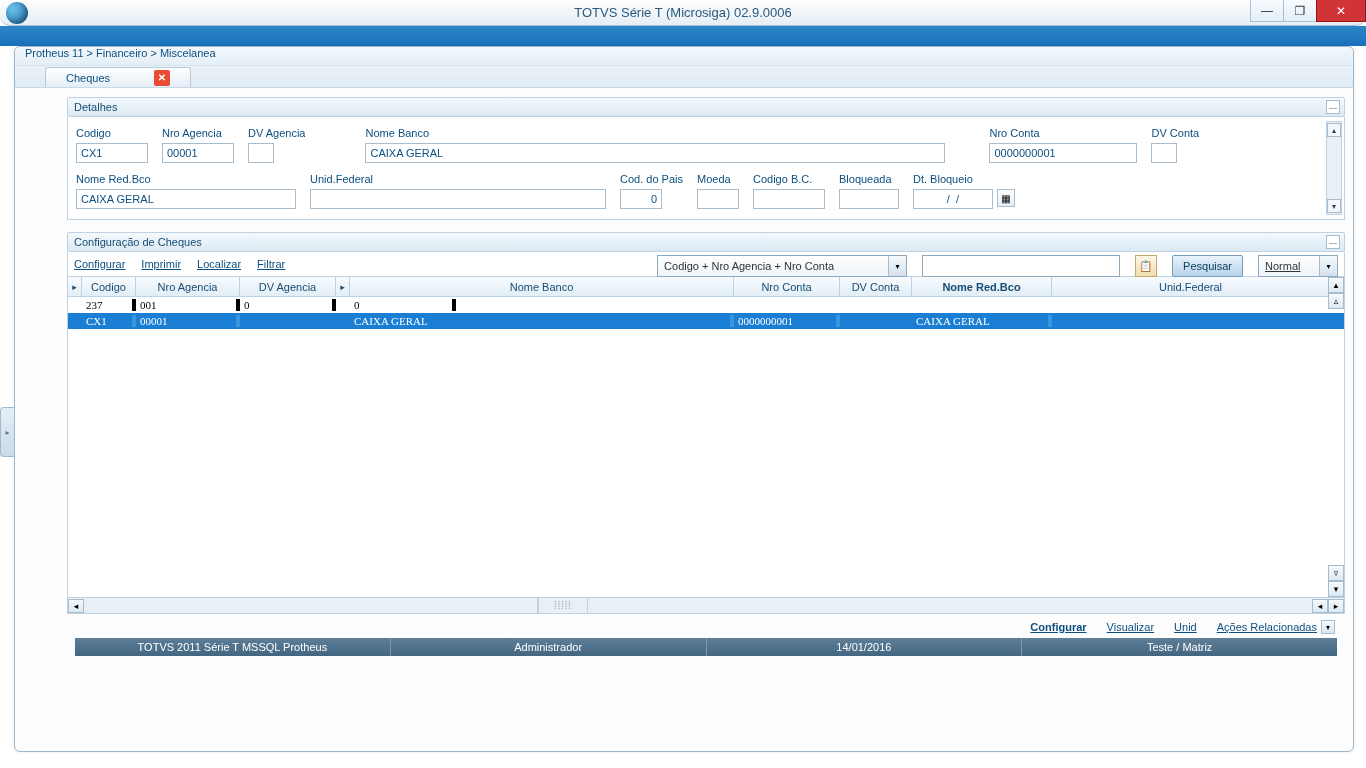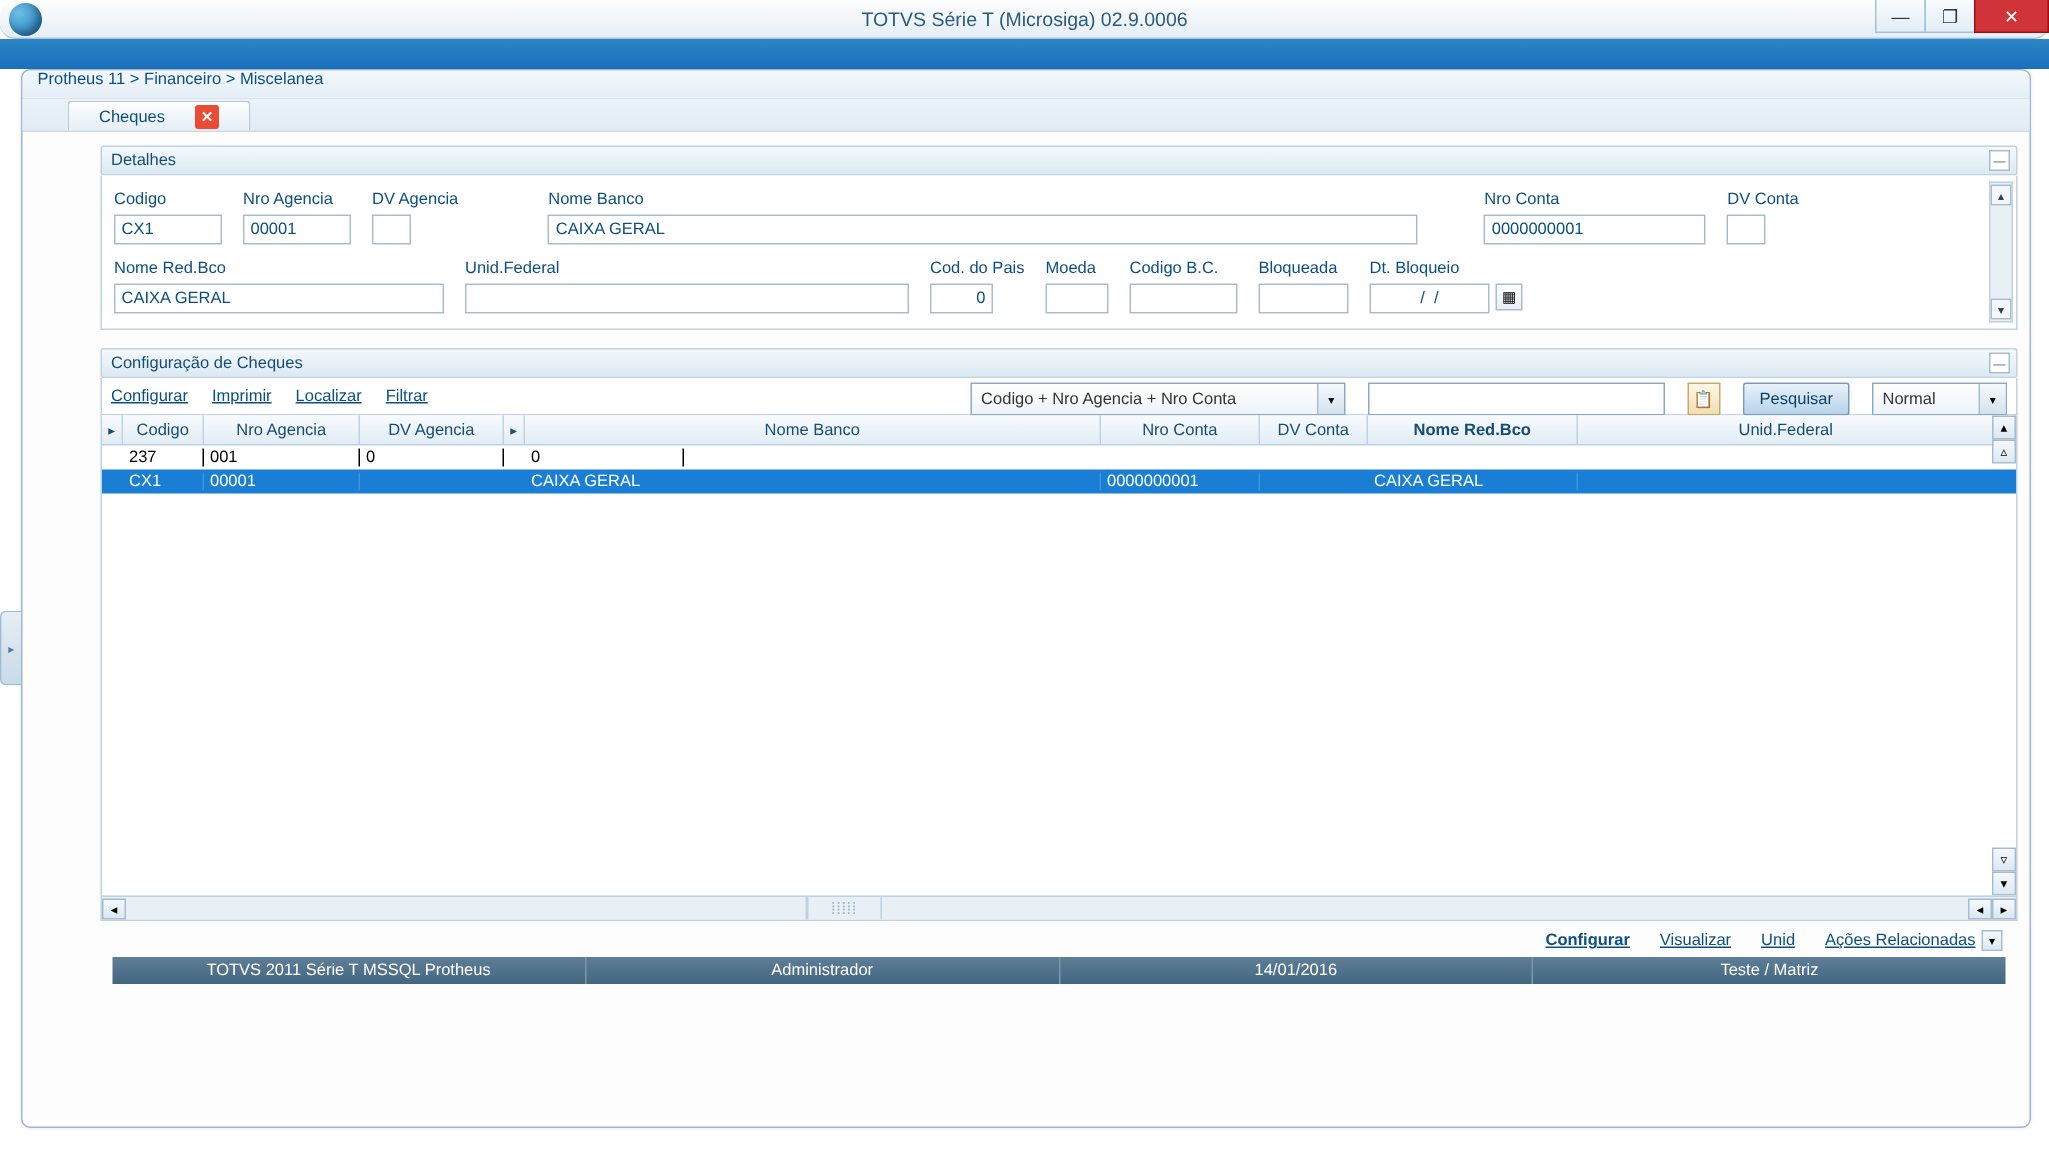--- a/index.html
+++ b/index.html
@@ -20,21 +20,21 @@
 .workarea { position:absolute; top:46px; left:14px; right:12px; bottom:16px; border:1px solid #9fb7cc; border-radius:6px; background:#fdfdfe; box-shadow:0 0 3px rgba(0,0,0,.1); }
 
 
 .lefttab { position:absolute; left:-15px; top:360px; width:14px; height:50px; background:linear-gradient(#e6eef5,#c9dae9); border:1px solid #a1bacd; border-right:none; border-radius:4px 0 0 4px; display:flex; align-items:center; justify-content:center; }
 
 
 .breadcrumb { padding:0 10px 6px; color:#0b4f80; font-size:11px; border-bottom:1px solid #d8e4ee; background:linear-gradient(#f3f8fc,#e4eef6); border-radius:6px 6px 0 0; }
 
 
 .tabrow { height:22px; display:flex; align-items:flex-end; background:linear-gradient(#eaf2f8,#e0ebf4); border-bottom:1px solid #c8d8e5; padding-left:30px; }
-.tab { background:linear-gradient(#fefefe,#e4eef6); border:1px solid #b8cbda; border-bottom:none; border-radius:3px 3px 0 0; padding:2px 20px; color:#0b4f80; display:flex; align-items:center; gap:20px; font-size:11px; height:20px;text-align:right; }
+.tab { background:linear-gradient(#fefefe,#e4eef6); border:1px solid #b8cbda; border-bottom:none; border-radius:3px 3px 0 0; padding:2px 20px; color:#0b4f80; display:flex; align-items:center; gap:44px; font-size:11px; height:20px;text-align:right; }
 .tab .close { width:16px; height:16px; background:#e94b35; color:#fff; display:flex; align-items:center; justify-content:center; border-radius:2px; font-size:10px; font-weight:bold; }
 
 
 .inner { position:absolute; top:50px; left:8px; right:8px; bottom:8px;padding-left:44px; }
 
 
 .sectionbar { height:20px; background:linear-gradient(#f4f9fc,#dbe9f3); border:1px solid #c0d2e1; border-radius:2px; display:flex; align-items:center; padding:0 6px; color:#164c75; font-size:11px; position:relative; }
 .sectionbar .collapse { position:absolute; right:4px; top:2px; width:14px; height:14px; border:1px solid #a7bdce; background:#fff; display:flex; align-items:center; justify-content:center; font-size:8px; color:#556; }
 
 
@@ -58,21 +58,21 @@
 .iconbtn { width:22px; height:22px; border:1px solid #c4a96e; background:linear-gradient(#fdf7e6,#f0dfb0); display:flex; align-items:center; justify-content:center; }
 
 
 .gridwrap { border:1px solid #c0d2e1; border-top:none; position:relative; background:#fff; }
 .ghead { display:flex; background:linear-gradient(#f7fbfe,#e2edf5); border-bottom:1px solid #c0d2e1; height:20px; }
 .ghead .gc { border-right:1px solid #c0d2e1; display:flex; align-items:center; justify-content:center; color:#164c75; overflow:hidden; white-space:nowrap; }
 .ghead .gc.sorted { font-weight:bold; }
 .ghead .marker { width:14px; display:flex; align-items:center; justify-content:center; font-size:9px; }
 .gbody { height:300px; overflow:hidden; }
 .grow { display:flex; height:16px; align-items:center; }
-.grow .gc { border-right:1px solid #000000; padding:0 4px; overflow:hidden; white-space:nowrap; }
+.grow .gc { border-right:4px solid #000000; padding:0 4px; overflow:hidden; white-space:nowrap;font-family:Liberation Serif, serif; }
 .grow.sel { background:#1a7fd4; color:#fff; }
 .grow.sel .gc { border-right-color:#3a95db; }
 .gsidebtns { position:absolute; right:0; top:0; width:16px; display:flex; flex-direction:column; }
 .gsidebtns .sbtn { width:16px; height:16px; background:linear-gradient(#f4f9fc,#dbe9f3); border:1px solid #a7bdce; display:flex; align-items:center; justify-content:center; font-size:9px; }
 .hscroll { height:16px; background:#e8eff5; border-top:1px solid #c0d2e1; position:relative; display:flex; }
 .hscroll .left { width:470px; border-right:1px solid #c0d2e1; position:relative; display:flex; align-items:center; }
 .hscroll .sbtn { width:16px; height:14px; background:linear-gradient(#f4f9fc,#dbe9f3); border:1px solid #a7bdce; display:flex; align-items:center; justify-content:center; font-size:9px; }
 .hscroll .spacer { flex:1; margin:0 1px; }
 .hscroll .grip { width:50px; display:flex; align-items:center; justify-content:center; border-left:1px solid #c0d2e1; border-right:1px solid #c0d2e1; letter-spacing:1px; color:#a0b2c2; }
 .hscroll .right { flex:1; display:flex; align-items:center; }
@@ -209,21 +209,21 @@
 
       <div class="searchgroup">
         <div class="combo">
           <input style="width: 250px;" value="Codigo + Nro Agencia + Nro Conta">
           <div class="arrow">▾</div>
         </div>
         <input style="border: 1px solid rgb(143, 169, 191); height: 22px; width: 198px; padding: 0px 4px;" value="">
         <div class="iconbtn">📋</div>
         <button class="btn2">Pesquisar</button>
         <div class="combo">
-          <input style="width: 90px;" value="Normal">
+          <input style="width: 80px; text-decoration: underline;" value="Normal">
           <div class="arrow">▾</div>
         </div>
       </div>
     </div>
 
     <div class="gridwrap">
       <div class="gsidebtns" style="top:0;">
         <div class="sbtn">▴</div>
         <div class="sbtn">▵</div>
       </div>

